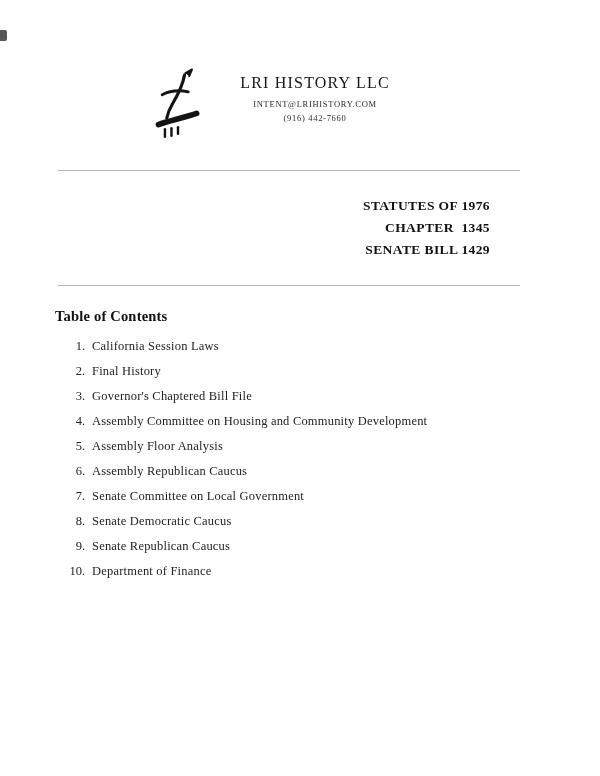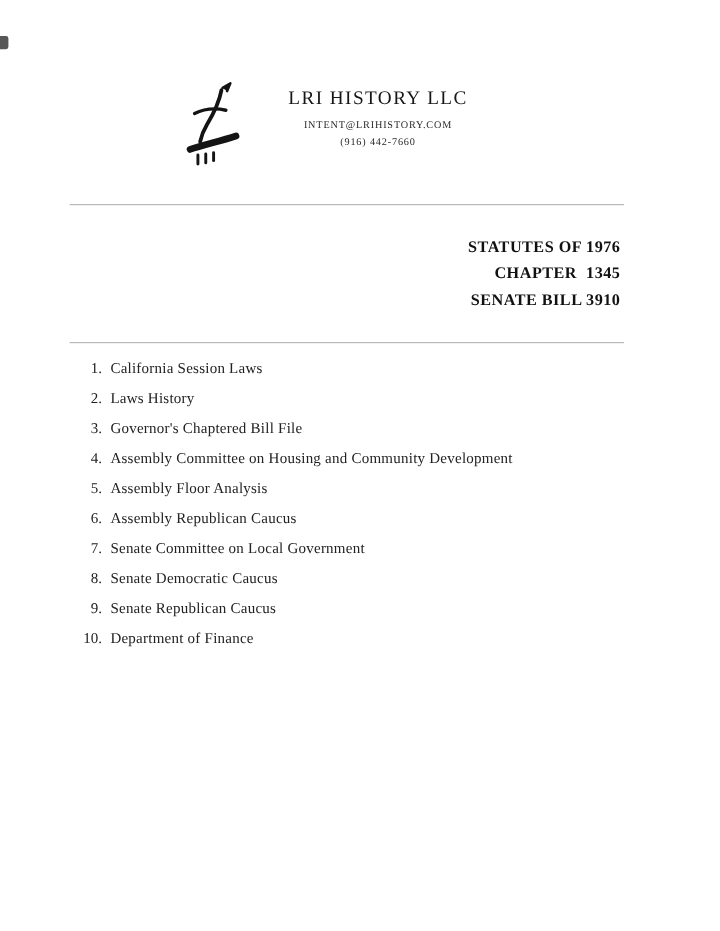--- a/index.html
+++ b/index.html
@@ -52,21 +52,21 @@
     border-top: 1px solid #b9b9b9;
     margin-left: 58px;
     margin-right: 80px;
   }
   .rule-1 { margin-top: 28px; }
   .rule-2 { margin-top: 24px; }
 
   .statutes {
     margin-top: 24px;
     text-align: right;
-    padding-right: 83px;
+    padding-right: 110px;
     font-weight: bold;
     font-size: 13.5px;
     color: #111;
   }
   .statutes div { line-height: 22px; letter-spacing: 0.4px; }
 
   .toc-title {
     margin-top: 22px;
     margin-left: 55px;
     font-size: 14.5px;
@@ -121,34 +121,35 @@
       <div class="contact-line">INTENT@LRIHISTORY.COM</div>
       <div class="contact-line">(916) 442-7660</div>
     </div>
   </div>
 
   <hr class="rule rule-1">
 
   <div class="statutes">
     <div>STATUTES OF 1976</div>
     <div>CHAPTER&nbsp; 1345</div>
-    <div>SENATE BILL 3910</div>
+    <div>SENATE BILL 1429</div>
   </div>
 
   <hr class="rule rule-2">
 
+  <div class="toc-title">Table of Contents</div>
 
   <div class="toc-list">
     <div class="toc-row">
       <span class="toc-num">1.</span>
       <span class="toc-label">California Session Laws</span>
     </div>
     <div class="toc-row">
       <span class="toc-num">2.</span>
-      <span class="toc-label">Laws History</span>
+      <span class="toc-label">Final History</span>
     </div>
     <div class="toc-row">
       <span class="toc-num">3.</span>
       <span class="toc-label">Governor's Chaptered Bill File</span>
     </div>
     <div class="toc-row">
       <span class="toc-num">4.</span>
       <span class="toc-label">Assembly Committee on Housing and Community Development</span>
     </div>
     <div class="toc-row">

